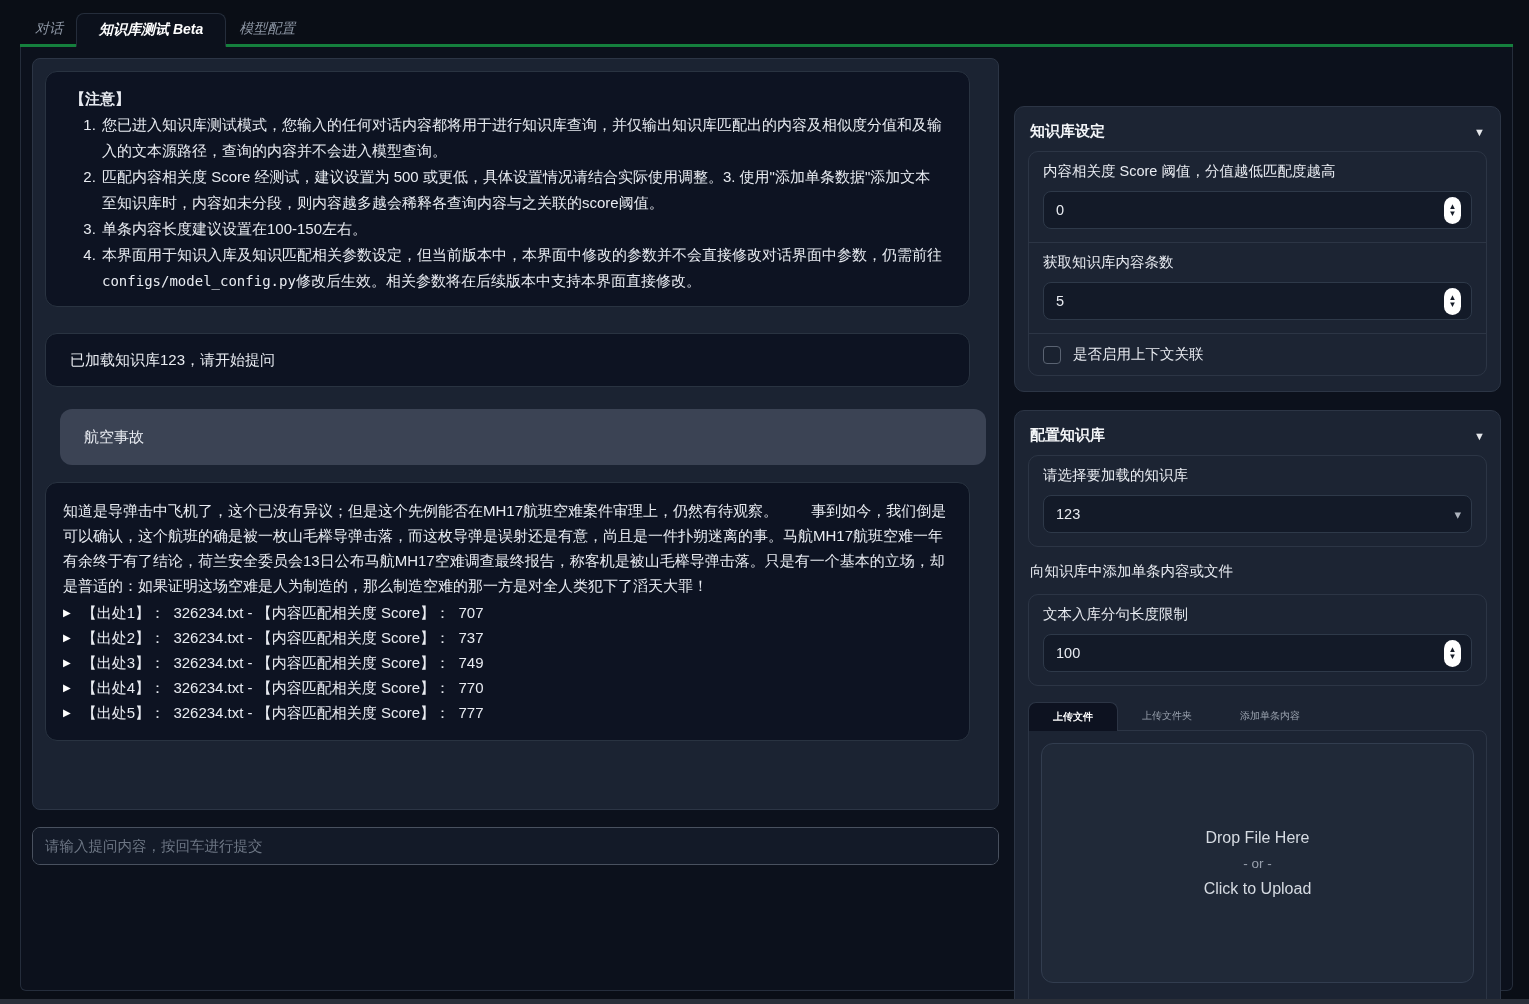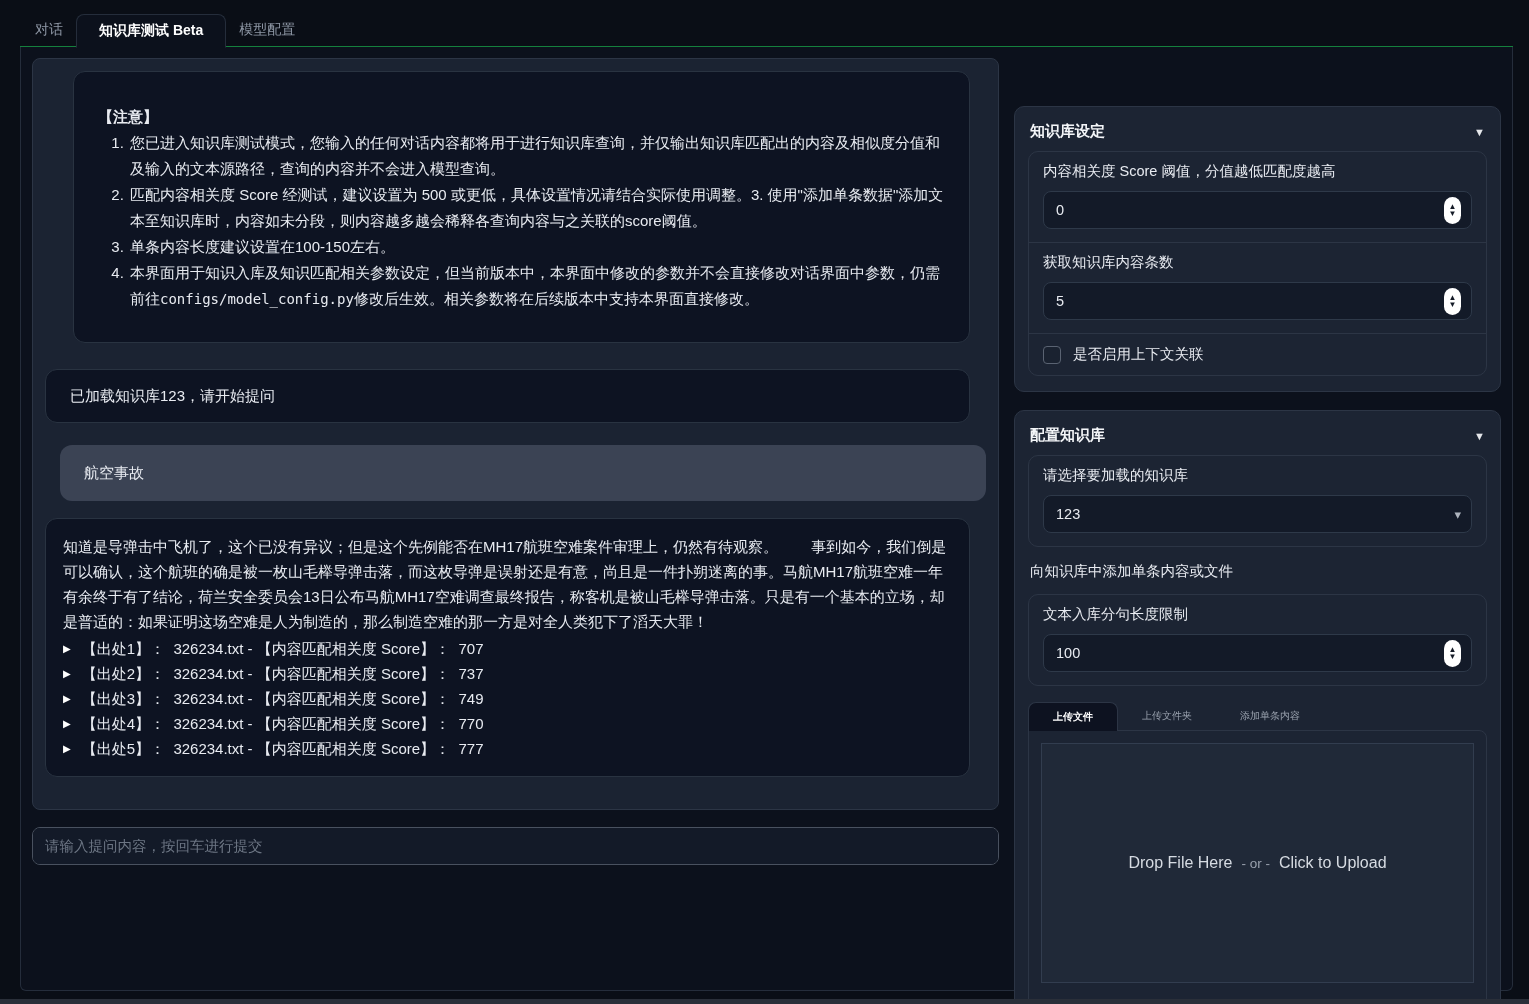--- a/index.html
+++ b/index.html
@@ -4,39 +4,39 @@
 <style>
   * { box-sizing: border-box; }
   html,body { margin:0; padding:0; }
   body {
     width:1529px; height:1004px; overflow:hidden;
     background:#0a0e16; color:#e8ebf1;
     font-family:"Liberation Sans","DejaVu Sans",sans-serif;
     font-size:15px;
   }
   
-  .tabnav { display:flex; align-items:flex-start; margin:14px 16px 0 20px; height:33px;
-            border-bottom:1px solid #15803d; padding-left:2px; }
+  .tabnav { display:flex; align-items:center; margin:14px 16px 0 20px; height:33px;
+            border-bottom:3px solid #15803d; padding-left:2px;font-style:italic; }
   .tab { padding:7px 13px; font-size:14px; color:#8f98a6; cursor:pointer; white-space:nowrap; }
   .tab.active { background:#0c111c; border:1px solid #252d3b; border-bottom:1px solid #0c111c;
                 border-radius:8px 8px 0 0; color:#ffffff; font-weight:700; margin-bottom:-1px;
                 padding:7px 22px; }
   
   .tabpanel { margin:0 16px 0 20px; height:944px; background:#0c111c;
               border:1px solid #252d3b; border-top:none; border-radius:0 0 6px 6px;
               display:flex; gap:15px; padding:11px; }
   .left-col { flex:1; min-width:0; display:flex; flex-direction:column; }
   .right-col { width:487px; flex:none; display:flex; flex-direction:column; gap:18px;margin-top:48px; }
   
   .chat-box { height:752px; background:#1b2332; border:1px solid #2c3545; border-radius:8px;
               padding:12px; overflow:hidden; }
   .bubble { border-radius:12px; line-height:26px; font-size:15px; }
   .bubble.dark { background:#0d1322; border:1px solid #293341; margin-right:16px; }
   .bubble.user { background:#3b4354; margin-left:15px; padding:15px 24px; margin-bottom:17px; }
-  .notice { padding:30px 24px; margin-bottom:26px;margin-left:28px; }
+  .notice { padding:12px 24px; margin-bottom:26px; }
   .notice .ntitle { font-weight:700; margin:2px 0 0 0; }
   .notice ol { margin:0; padding-left:30px; }
   .notice li { padding-left:2px; }
   .mono { font-family:"DejaVu Sans Mono","Liberation Mono",monospace; font-size:14px; }
   .msg-first { padding:13px 24px; margin-bottom:22px; }
   .msg-answer { padding:15px 17px; line-height:25px; }
   .msg-answer .answer-text { white-space:pre-wrap; }
   .sources { margin-top:2px; }
   .src-row { display:flex; align-items:center; height:25px; cursor:pointer; white-space:pre-wrap; }
   .src-row .arrow { font-size:10px; color:#ffffff; margin-right:11px; flex:none; }
@@ -68,22 +68,22 @@
   .check-lbl { font-size:14.5px; }
   .caret { color:#aeb4be; font-size:13px; }
   .add-label { margin:15px 2px 13px; font-size:14.5px; }
   
   .upload-tabs { display:flex; align-items:flex-end; margin-top:16px; }
   .utab { padding:7px 24px; font-size:10px; color:#99a1ae; cursor:pointer; white-space:nowrap; }
   .utab.active { background:#0d1220; border:1px solid #2c3545; border-bottom:none;
                  border-radius:8px 8px 0 0; color:#ffffff; font-weight:700;
                  margin-bottom:-1px; position:relative; z-index:1; }
   .tabitem { border:1px solid #2c3545; border-radius:0 8px 8px 8px; padding:12px; }
-  .dropzone { height:240px; border:1px solid #323d4f; border-radius:0; background:#202938;
-              display:flex; flex-direction:row; align-items:center; justify-content:center;
+  .dropzone { height:240px; border:1px solid #323d4f; border-radius:12px; background:#202938;
+              display:flex; flex-direction:column; align-items:center; justify-content:center;
               gap:9px; cursor:pointer; }
   .dz-main { font-size:16px; color:#d6dbe2; }
   .dz-or { font-size:13.5px; color:#99a1ae; }
   .upload-btn { margin-top:16px; width:100%; height:42px; background:#3b82f6;
                 border:1px solid #535b6a; border-radius:8px; color:#f5f6f8;
                 font-weight:700; font-size:15.5px; font-family:inherit; cursor:pointer; }
   .footer-strip { position:fixed; left:0; bottom:0; width:100%; height:5px; background:#2a2f39; }
 </style>
 </head>
 <body>

